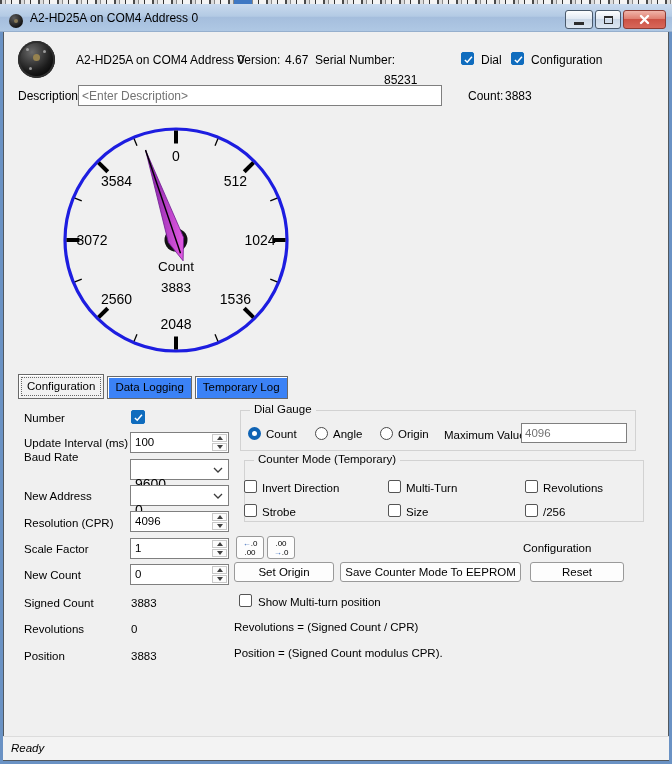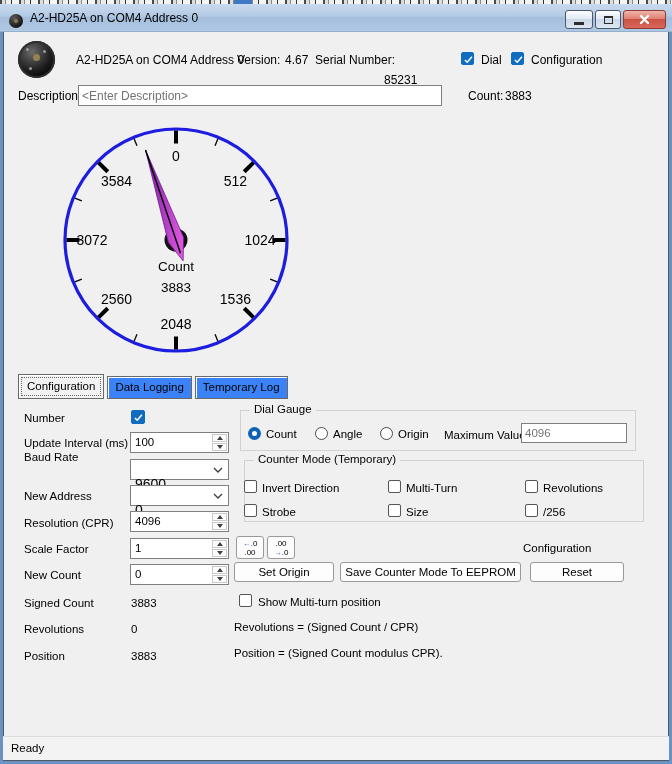--- a/index.html
+++ b/index.html
@@ -66,21 +66,21 @@
 
   
   .device-icon{position:absolute;left:18px;top:41px;width:37px;height:37px;border-radius:50%;
     background:radial-gradient(circle at 38% 30%,#6a6a6a,#1c1c1c 55%,#000 85%);box-shadow:inset 0 0 0 2px #2e2e2e;}
   .device-icon::after{content:"";position:absolute;left:15px;top:13px;width:7px;height:7px;border-radius:50%;background:#96824f;}
   .device-icon .screw{position:absolute;width:3px;height:3px;border-radius:50%;background:#9a9a9a;}
 
   .gauge-svg{position:absolute;left:58px;top:122px;}
 
   .statusbar{position:absolute;left:3px;right:3px;bottom:4px;height:23px;background:#f3f3f3;border-top:1px solid #dcdcdc;}
-  .statusbar span{position:absolute;left:8px;top:5px;font-size:11.5px;}
+  .statusbar span{position:absolute;left:8px;top:5px;font-size:11.5px;font-style:italic;}
 </style>
 </head>
 <body>
 
 <div class="screen">
   <div class="desktop-sliver">
       <span class="sliver-blue"></span>
     </div>
 
   <div class="window-bg"></div>

